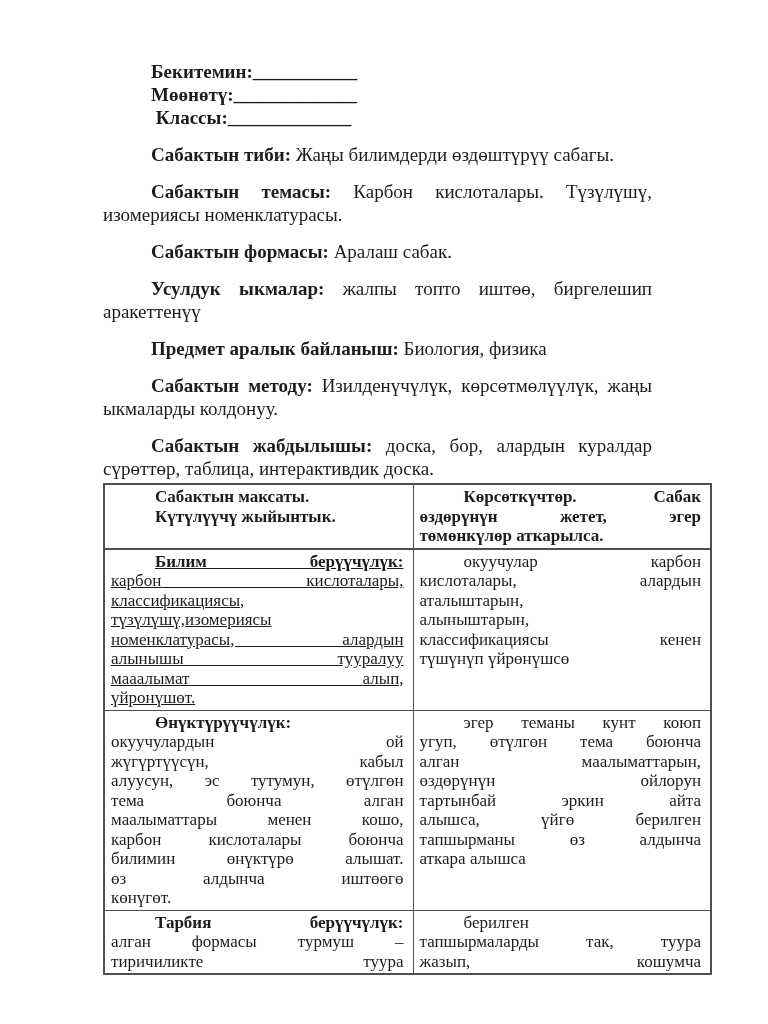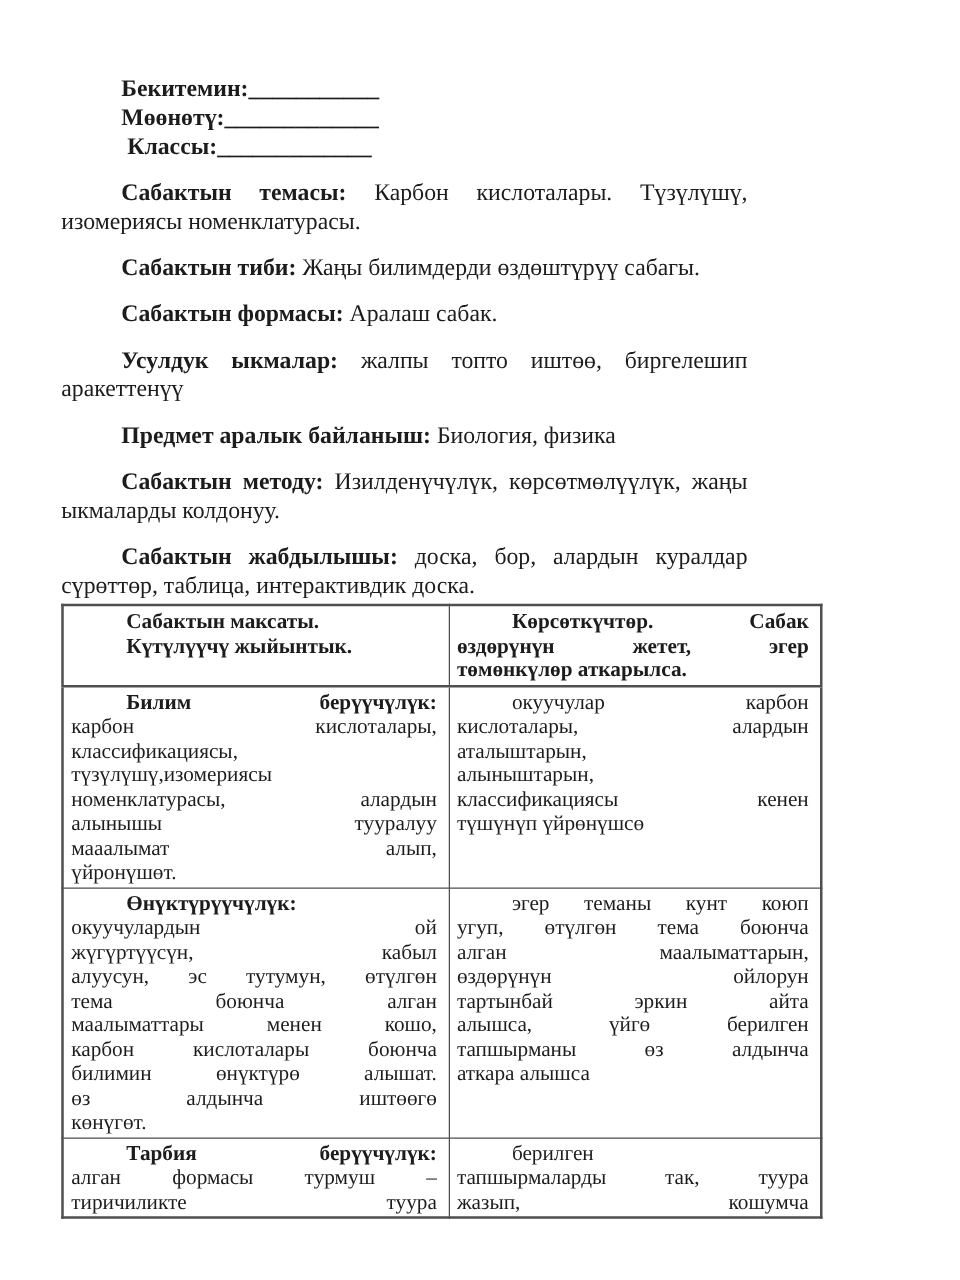--- a/index.html
+++ b/index.html
@@ -1,21 +1,21 @@
 <!DOCTYPE html>
 <html><head>
 <meta charset="utf-8">
 <style>
   html,body{margin:0;padding:0;background:#e9e9e9;}
   .page{
     position:relative;width:768px;height:1024px;background:#fff;
     font-family:"Liberation Serif","DejaVu Serif",serif;
     color:#1c1c1c;overflow:hidden;margin:0 auto;
   }
-  .doc{padding:60px 0 0 49px;}
+  .doc{padding:60px 0 0 103px;}
   .b{font-weight:bold;}
   
   .approv .ln{font-size:19px;line-height:23px;text-indent:48px;white-space:pre;}
   
   .para{width:549px;margin-top:14px;}
   .para .ln{font-size:19px;line-height:23px;text-align:justify;text-align-last:justify;}
   .para .ln:first-child{text-indent:48px;}
   .para .ln:last-child{text-align-last:auto;}
   
   table.goals{border-collapse:collapse;table-layout:fixed;width:607px;margin-top:3px;
@@ -44,25 +44,25 @@
         </div>
       <div>
           <div class="ln"><span class="b">Мөөнөтү:_____________</span></div>
         </div>
       <div>
           <div class="ln"><span class="b"> Классы:_____________</span></div>
         </div>
     </div>
 
     <div class="para">
+        <div class="ln"><span class="b">Сабактын тиби:</span><span> Жаңы билимдерди өздөштүрүү сабагы.</span></div>
+      </div>
+    <div class="para">
         <div class="ln"><span class="b">Сабактын темасы:</span><span> Карбон кислоталары. Түзүлүшү,</span></div>
         <div class="ln"><span>изомериясы номенклатурасы.</span></div>
-      </div>
-    <div class="para">
-        <div class="ln"><span class="b">Сабактын тиби:</span><span> Жаңы билимдерди өздөштүрүү сабагы.</span></div>
       </div>
     <div class="para">
         <div class="ln"><span class="b">Сабактын формасы:</span><span> Аралаш сабак.</span></div>
       </div>
     <div class="para">
         <div class="ln"><span class="b">Усулдук ыкмалар:</span><span> жалпы топто иштөө, биргелешип</span></div>
         <div class="ln"><span>аракеттенүү</span></div>
       </div>
     <div class="para">
         <div class="ln"><span class="b">Предмет аралык байланыш:</span><span> Биология, физика</span></div>
@@ -87,21 +87,21 @@
               <div class="ln"><span>Сабактын максаты.</span></div>
               <div class="ln"><span>Күтүлүүчү жыйынтык.</span></div>
             </td>
           <td class="jcell" style="border-color: rgb(79, 79, 79);">
               <div class="ln"><span>Көрсөткүчтөр. Сабак</span></div>
               <div class="ln"><span>өздөрүнүн жетет, эгер</span></div>
               <div class="ln"><span>төмөнкүлөр аткарылса.</span></div>
             </td>
         </tr>
         <tr class="r1">
-          <td class="jcell" style="border-color: rgb(79, 79, 79);">
+          <td class="jcell" style="border-color: rgb(79, 79, 79); text-decoration: underline;">
               <div class="ln"><span class="b">Билим берүүчүлүк:</span></div>
               <div class="ln"><span>карбон кислоталары,</span></div>
               <div class="ln"><span>классификациясы,</span></div>
               <div class="ln"><span>түзүлүшү,изомериясы</span></div>
               <div class="ln"><span>номенклатурасы, алардын</span></div>
               <div class="ln"><span>алынышы тууралуу</span></div>
               <div class="ln"><span>мааалымат алып,</span></div>
               <div class="ln"><span>үйронүшөт.</span></div>
             </td>
           <td class="jcell" style="border-color: rgb(79, 79, 79);">

